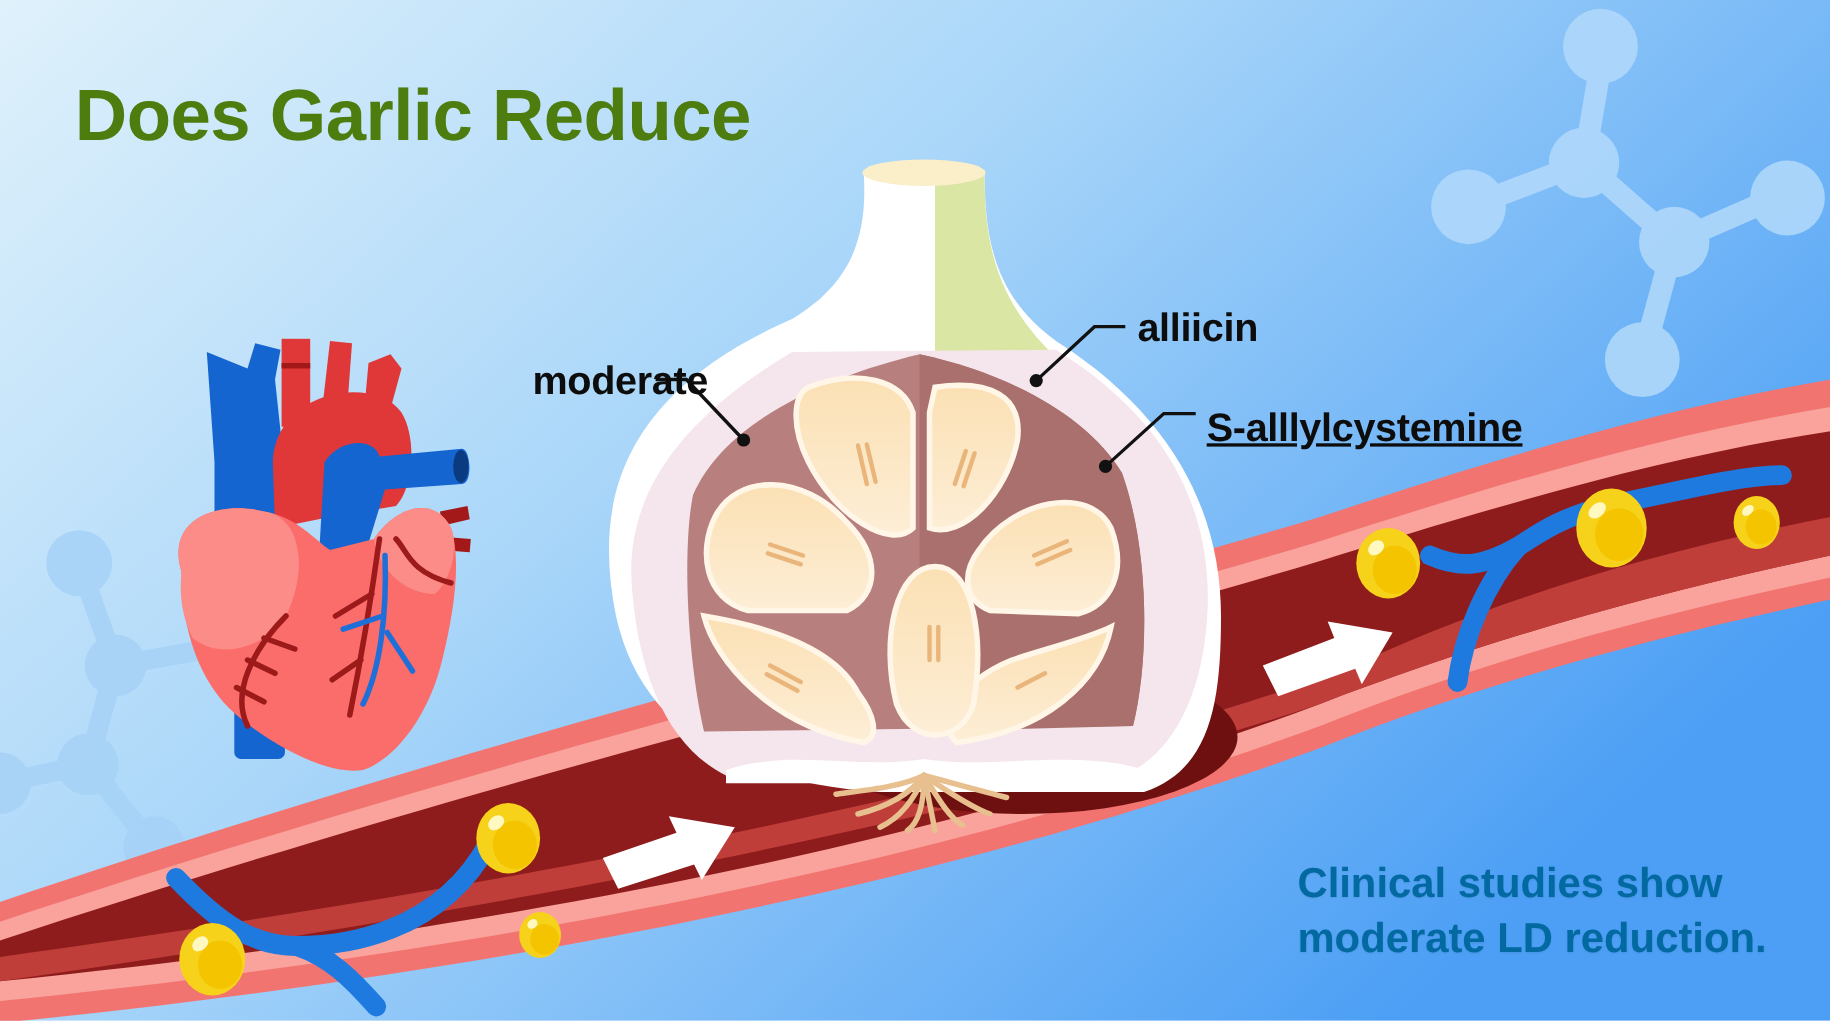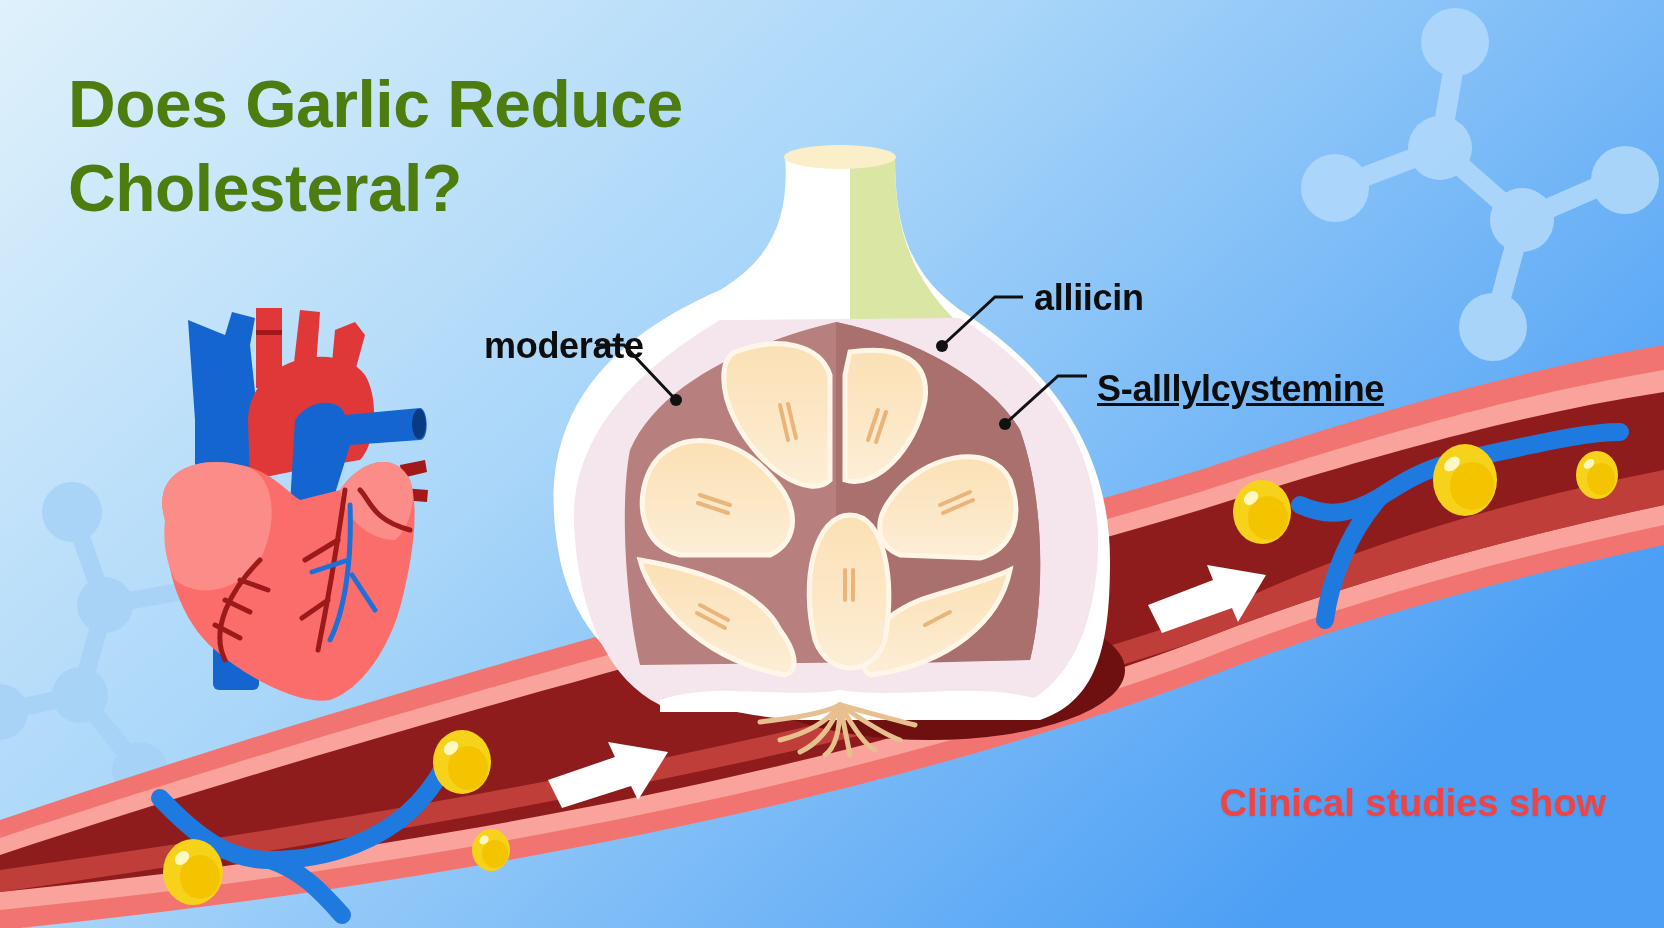--- a/index.html
+++ b/index.html
@@ -5,21 +5,21 @@
     html, body { margin: 0; padding: 0; }
     body { width: 1664px; height: 928px; overflow: hidden; position: relative;
            font-family: "Liberation Sans", "DejaVu Sans", sans-serif; }
     .canvas { position: absolute; inset: 0; }
     .title { position: absolute; left: 68px; top: 62px; margin: 0;
              font-size: 66px; line-height: 84px; font-weight: 700; color: #4d7c0f;
              letter-spacing: -0.5px; }
     .title span { display: block; }
     .label { position: absolute; font-weight: 700; color: #0d0d0d; font-size: 36px; letter-spacing: -0.3px; }
     .caption { position: absolute; right: 58px; top: 778px; text-align: left;
-               color: #ef4444; font-weight: 700; font-size: 38px; line-height: 50px; margin: 0;
+               color: #0369a1; font-weight: 700; font-size: 38px; line-height: 50px; margin: 0;
                text-shadow: 0 1px 2px rgba(0,0,0,0.08); }
     .caption span { display: block; }
   </style>
 </head>
 <body>
 
 <svg class="canvas" width="1664" height="928" viewBox="0 0 1664 928" xmlns="http://www.w3.org/2000/svg">
   <defs>
     <linearGradient id="bg" x1="0" y1="0" x2="1" y2="0.6">
       <stop offset="0" stop-color="#dff1fb"></stop>
@@ -199,22 +199,22 @@
   </g>
   <g fill="#111">
     <circle cx="676" cy="400" r="6"></circle>
     <circle cx="942" cy="346" r="6"></circle>
     <circle cx="1005" cy="424" r="6"></circle>
   </g>
 </svg>
 
 <h1 class="title">
   <span>Does Garlic Reduce</span>
-  <span>Cholesteral?</span>
 </h1>
 
 <div class="label" style="left:484px; top:325px;">moderate</div>
 <div class="label" style="left:1034px; top:277px;">alliicin</div>
 <div class="label" style="left:1097px; top:368px;text-decoration:underline;">S-alllylcystemine</div>
 
 <p class="caption">
   <span>Clinical studies show</span>
+  <span>moderate LD reduction.</span>
 </p>
 
 </body></html>

